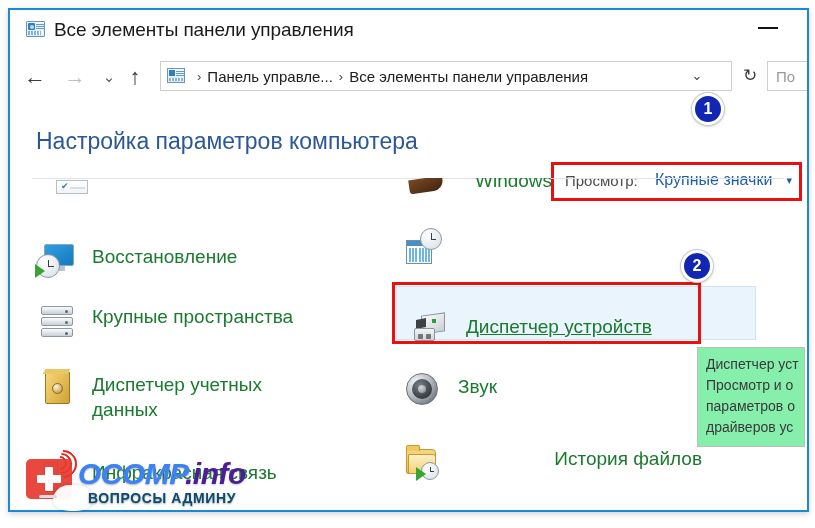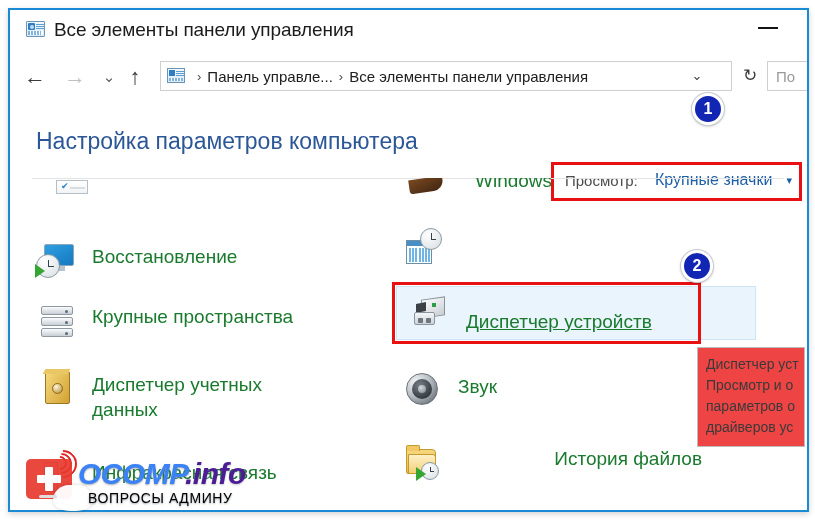--- a/index.html
+++ b/index.html
@@ -605,21 +605,21 @@
     pointer-events: none;
   }
 
   
   #tooltip {
     position: absolute;
     left: 687px;
     top: 169px;
     width: 108px;
     min-height: 95px;
-    background: #ef4444;
+    background: #86efac;
     border: 1px solid #bcbcbc;
     box-sizing: border-box;
     padding: 6px 8px 8px 8px;
     overflow: hidden;
   }
   #tooltip .tt-title {
     font-size: 14px;
     color: #3a3a3a;
     white-space: nowrap;
     line-height: 21px;
@@ -722,23 +722,23 @@
   }
   #wm-text-main .wm-green {
     color: #4c1d95;
     text-shadow: 0 1px 2px rgba(90,100,110,0.35);
   }
   #wm-text-sub {
     position: absolute;
     left: 62px;
     top: 41px;
     font-size: 14px;
-    font-weight: normal;
+    font-weight: bold;
     letter-spacing: 0.6px;
-    color: #000000;
+    color: #0c4a6e;
     text-shadow: 0 1px 2px rgba(90,100,110,0.6);
     white-space: nowrap;
   }
 </style>
 </head>
 <body>
 
 <div id="window-frame">
 
   <div id="title-bar">
@@ -855,21 +855,21 @@
       <div class="cp-item" style="left:392px; top:50px; width:330px;">
         <div class="cp-icon">
           <div class="ic-cal">
               <div class="cal-head"></div>
               <div class="cal-grid"></div>
             </div>
           <div class="ic-clock" style="left:18px; top:0px; width:22px; height:22px;"></div>
         </div>
       </div>
 
-      <div class="cp-item hovered" style="left:400px; top:114px; width:330px;align-items:flex-end;">
+      <div class="cp-item hovered" style="left:400px; top:130px; width:330px;">
         <div class="cp-icon">
           <div class="ic-dev-body"></div>
           <div class="ic-dev-dark"></div>
           <div class="ic-dev-green"></div>
           <div class="ic-dev-front">
               <div class="dv-p1"></div>
               <div class="dv-p2"></div>
             </div>
         </div>
         <div class="cp-label">Диспетчер устройств</div>

